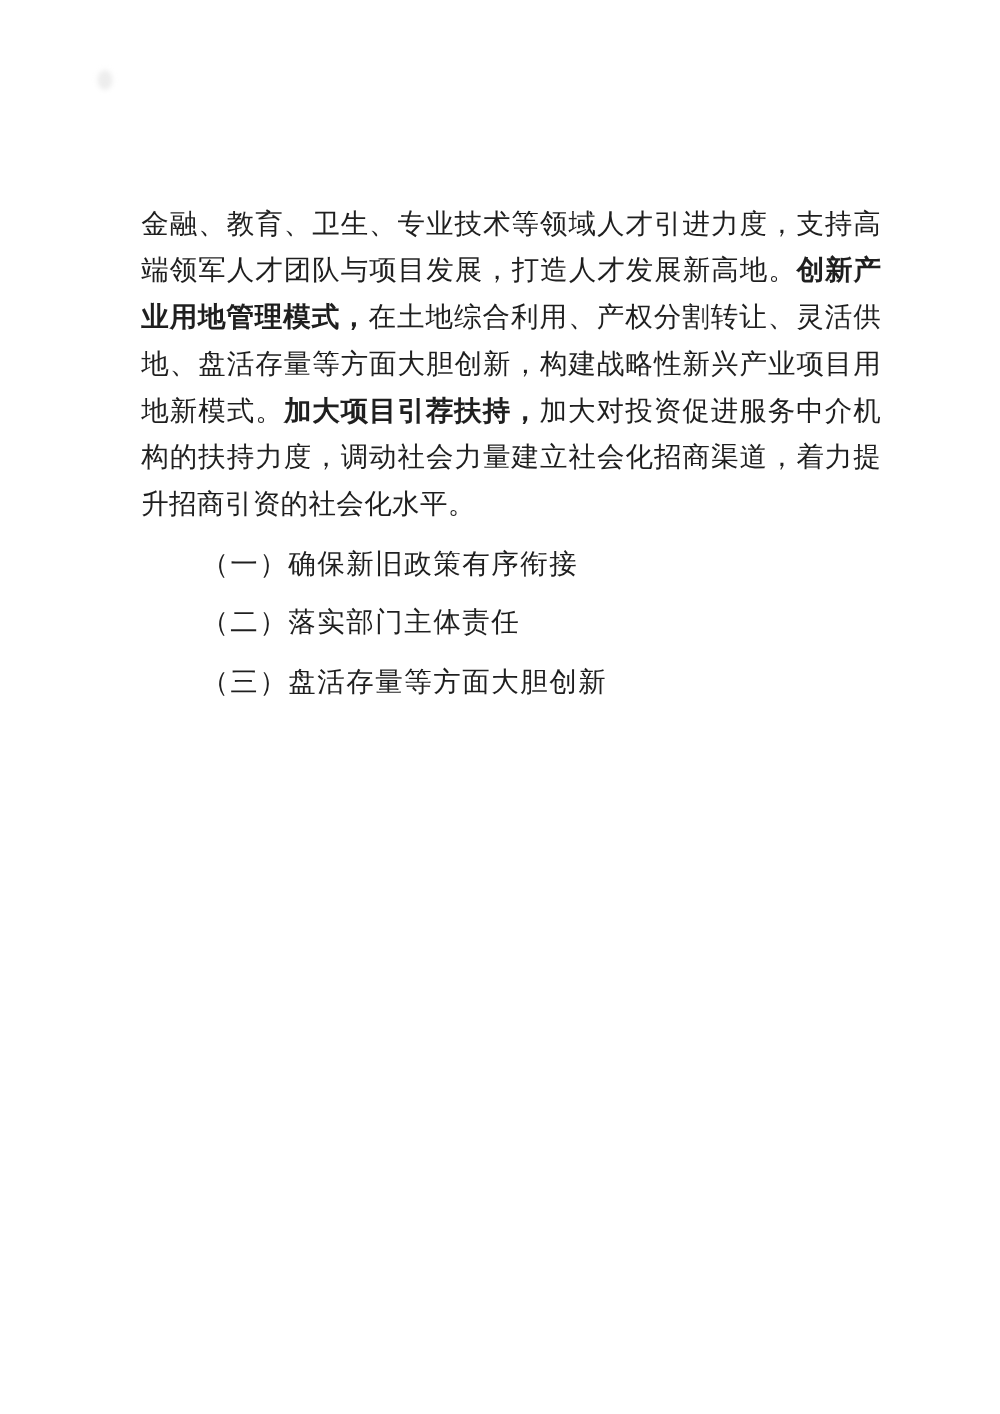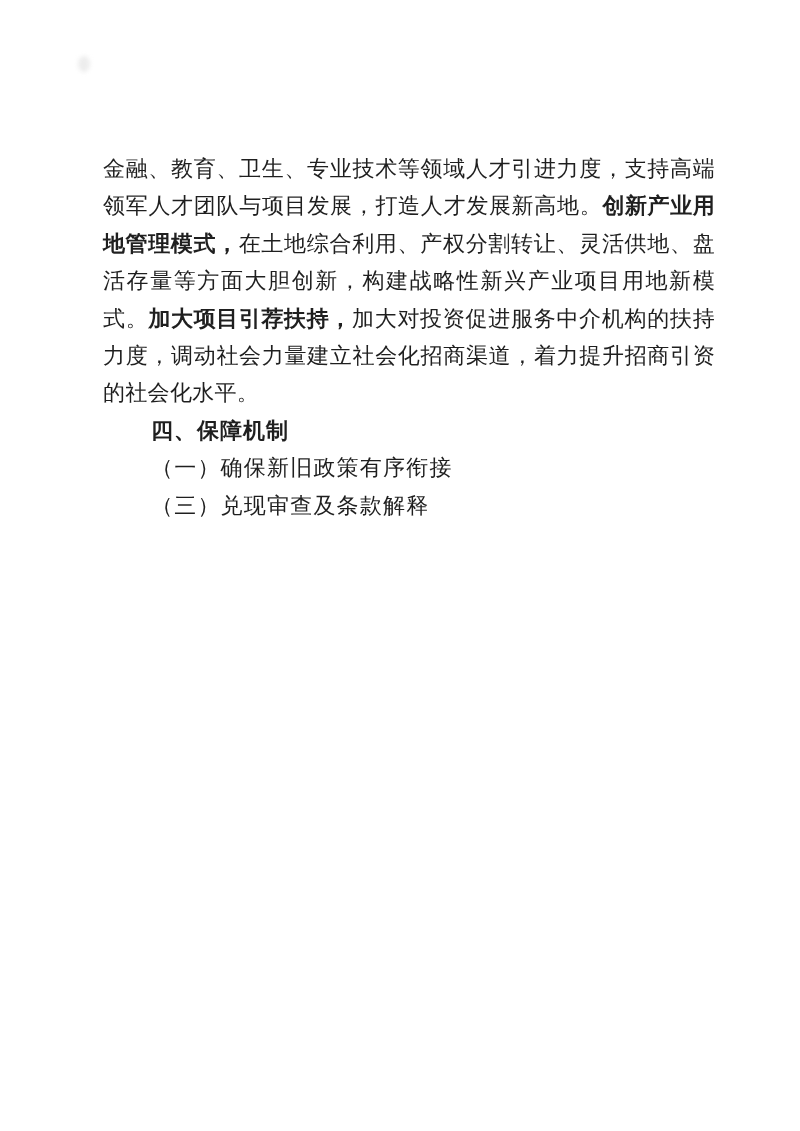--- a/index.html
+++ b/index.html
@@ -31,21 +31,21 @@
     left: 103px;
     top: 150px;
     width: 612px;
     font-size: 22px;
     line-height: 37.4px;
     text-align: justify;
     text-justify: inter-character;
     letter-spacing: 0.3px;
   }
   .doc p {
-    margin: 0;
+    margin: 10px;
     padding: 0;
   }
   .para.indent {
     text-indent: 48px;
   }
   .para.cont {
     text-indent: 0;
   }
   .bold-run {
     font-weight: 700;
@@ -75,27 +75,27 @@
 <body>
 
 <div class="page">
 
   <div class="scan-smudge"></div>
 
   <div class="doc">
 
     <p class="para cont"><span>金融、教育、卫生、专业技术等领域人才引进力度，支持高端领军人才团队与项目发展，打造人才发展新高地。</span><span class="bold-run">创新产业用地管理模式，</span><span>在土地综合利用、产权分割转让、灵活供地、盘活存量等方面大胆创新，构建战略性新兴产业项目用地新模式。</span><span class="bold-run">加大项目引荐扶持，</span><span>加大对投资促进服务中介机构的扶持力度，调动社会力量建立社会化招商渠道，着力提升招商引资的社会化水平。</span></p>
 
-    <p class="section-heading">四、保障机制</p>
 
     <p class="sub-heading">（一）确保新旧政策有序衔接</p>
 
 
+    <p class="sub-heading">（二）落实部门主体责任</p>
 
 
-    <p class="sub-heading">（三）兑现审查及条款解释</p>
+    <p class="sub-heading">（三）盘活存量等方面大胆创新</p>
 
 
   </div>
 
   <div class="page-number"></div>
 
 </div>
 
 </body></html>

